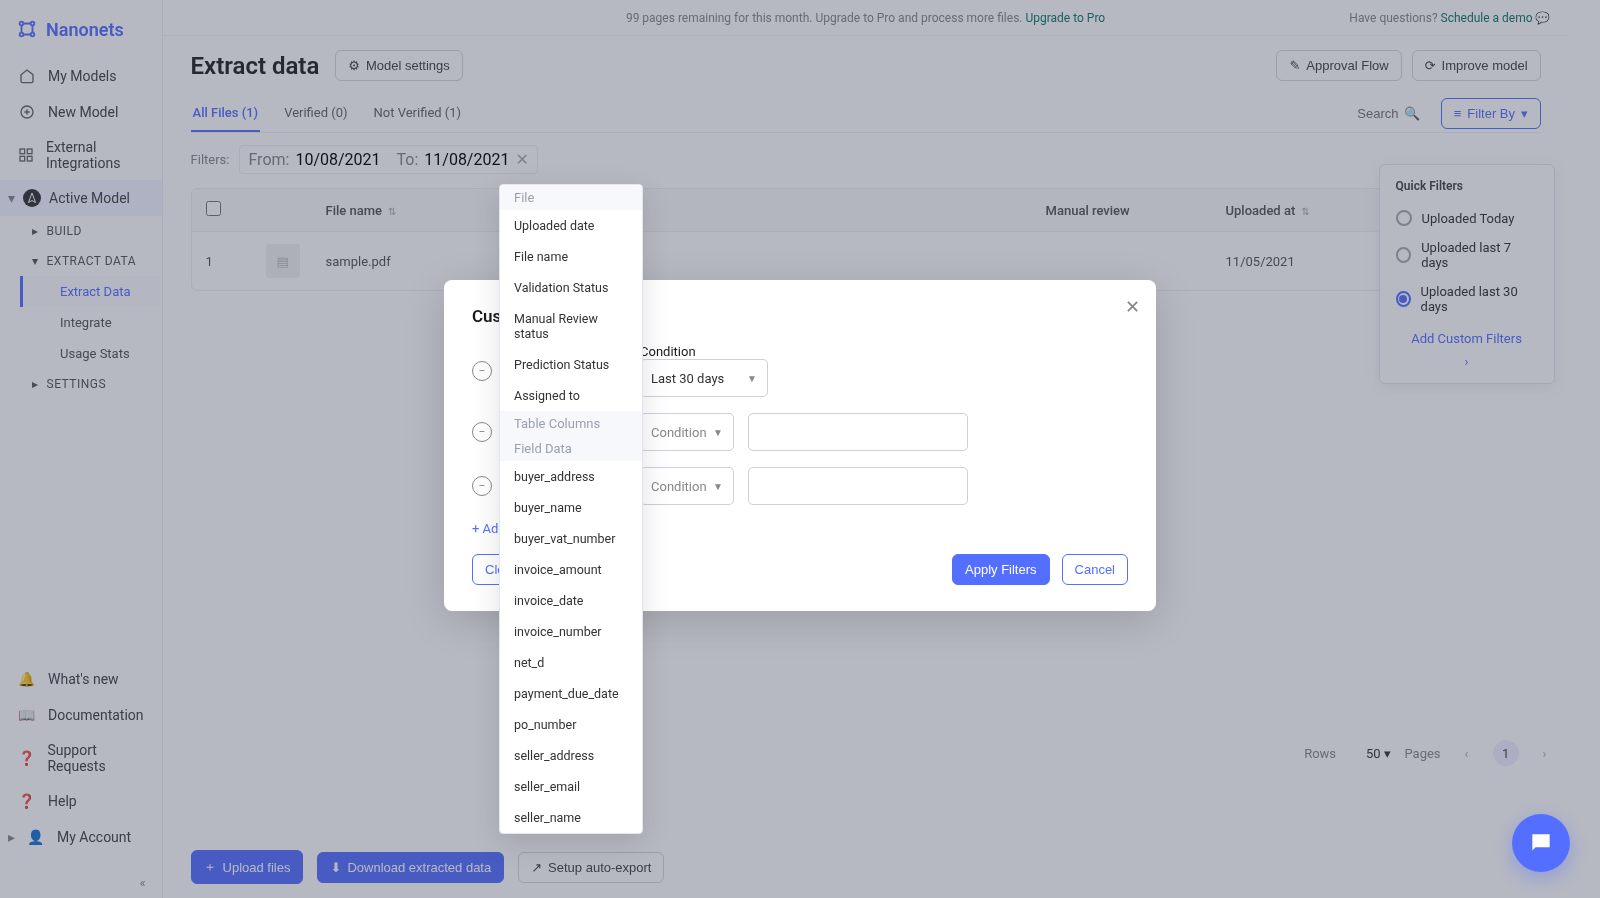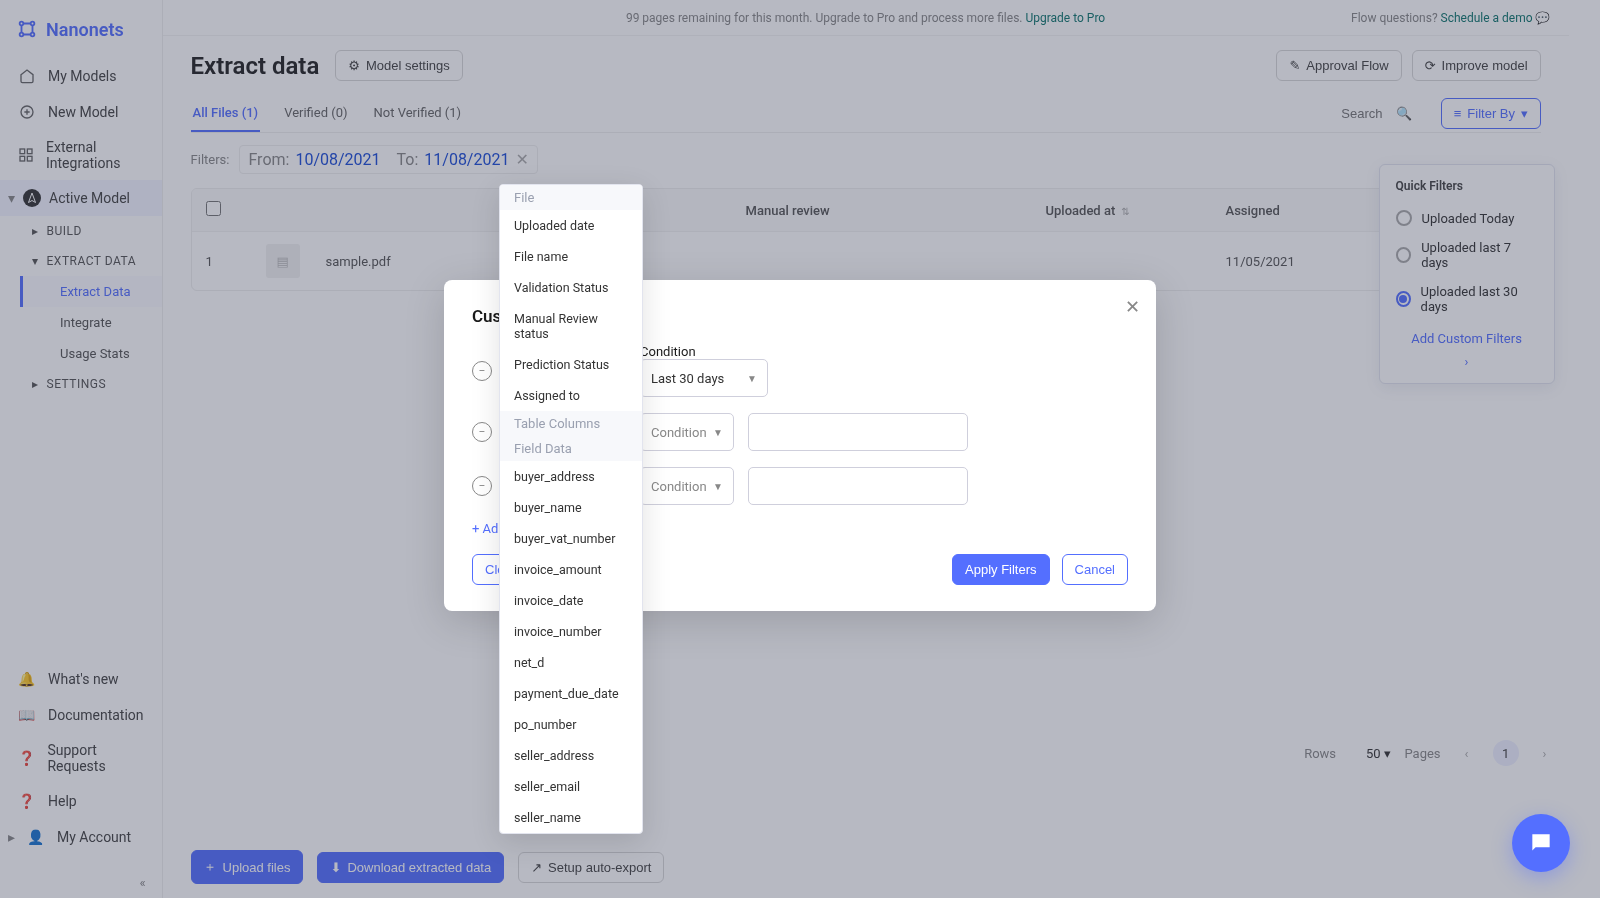--- a/index.html
+++ b/index.html
@@ -29,26 +29,26 @@
   .content { padding:14px 28px; flex:1; display:flex; flex-direction:column; position:relative;}
   .header-row{display:flex;align-items:center;gap:16px;}
   .page-title{font-size:24px;font-weight:600;color:#222;}
   .btn{display:inline-flex;align-items:center;gap:6px;border:1px solid #d8d8d8;background:#fff;border-radius:6px;padding:7px 12px;font-size:13px;color:#444;cursor:pointer;}
   .btn.primary{background:#546fff;color:#fff;border-color:#546fff;}
   .btn.outline-blue{border-color:#546fff;color:#546fff;}
   .header-actions{margin-left:auto;display:flex;gap:10px;}
   .tabs{display:flex;gap:22px;margin-top:14px;border-bottom:1px solid #eee;position:relative;}
   .tab{padding:10px 2px;color:#666;cursor:pointer;font-size:13px;}
   .tab.active{color:#546fff;border-bottom:2px solid #546fff;font-weight:500;}
-  .tabs .search{margin-left:auto;display:flex;align-items:center;gap:14px;}
+  .tabs .search{margin-left:auto;display:flex;align-items:center;gap:6px;}
   .search input{border:none;outline:none;font-size:13px;width:200px;color:#555;text-align:right;}
   .search .mag{color:#888;}
   .filter-row{display:flex;align-items:center;gap:10px;margin-top:12px;font-size:13px;color:#888;}
   .chip{display:inline-flex;align-items:center;gap:6px;border:1px solid #eee;background:#fff;border-radius:4px;padding:4px 8px;font-size:16px;color:#888;}
-  .chip .val{color:#1d4ed8;}
+  .chip .val{color:#000000;}
   .chip .x{color:#aaa;cursor:pointer;}
 
   
   .table{margin-top:14px;border:1px solid #eee;border-radius:6px;overflow:hidden;font-size:13px;}
   .thead, .trow{display:grid;grid-template-columns:60px 60px 420px 300px 180px 180px 120px;align-items:center;}
   .thead{background:#fafafa;color:#555;font-weight:500;padding:12px 14px;}
   .trow{padding:12px 14px;border-top:1px solid #f2f2f2;color:#555;}
   .thumb{width:34px;height:34px;background:#f1f1f1;border-radius:3px;display:flex;align-items:center;justify-content:center;color:#bbb;}
   .assign{text-decoration:underline;color:#333;cursor:pointer;}
   .sort{color:#aaa;margin-left:6px;font-size:10px;}
@@ -194,21 +194,21 @@
         </div>
     </div>
     <div class="collapse">
         <span>«</span>
       </div>
   </aside>
 
   <main class="main">
     <div class="topbar">
       <span><span>99 pages remaining for this month. Upgrade to Pro and process more files. </span><a>Upgrade to Pro</a></span>
-      <span class="right"><span>Flow questions? </span><a>Schedule a demo</a> <span style="color:#546fff;">💬</span></span>
+      <span class="right"><span>Have questions? </span><a>Schedule a demo</a> <span style="color:#546fff;">💬</span></span>
     </div>
 
     <div class="content">
       <div class="header-row">
         <h1 class="page-title">Extract data</h1>
         <button class="btn">
             <span>⚙</span>
             <span>Model settings</span>
           </button>
         <div class="header-actions">
@@ -244,20 +244,21 @@
           <span>From: </span><span class="val">10/08/2021</span>&nbsp;
           <span>To: </span><span class="val">11/08/2021</span>
           <span class="x">✕</span>
         </span>
       </div>
 
       <div class="table">
         <div class="thead">
           <div><input type="checkbox" style=""></div>
           <div></div>
+          <div><span>File name</span><span class="sort">⇅</span></div>
           <div></div>
           <div>Manual review</div>
           <div><span>Uploaded at</span><span class="sort">⇅</span></div>
           <div>Assigned</div>
         </div>
         <div class="trow">
           <div>1</div>
           <div>
               <div class="thumb">▤</div>
             </div>

